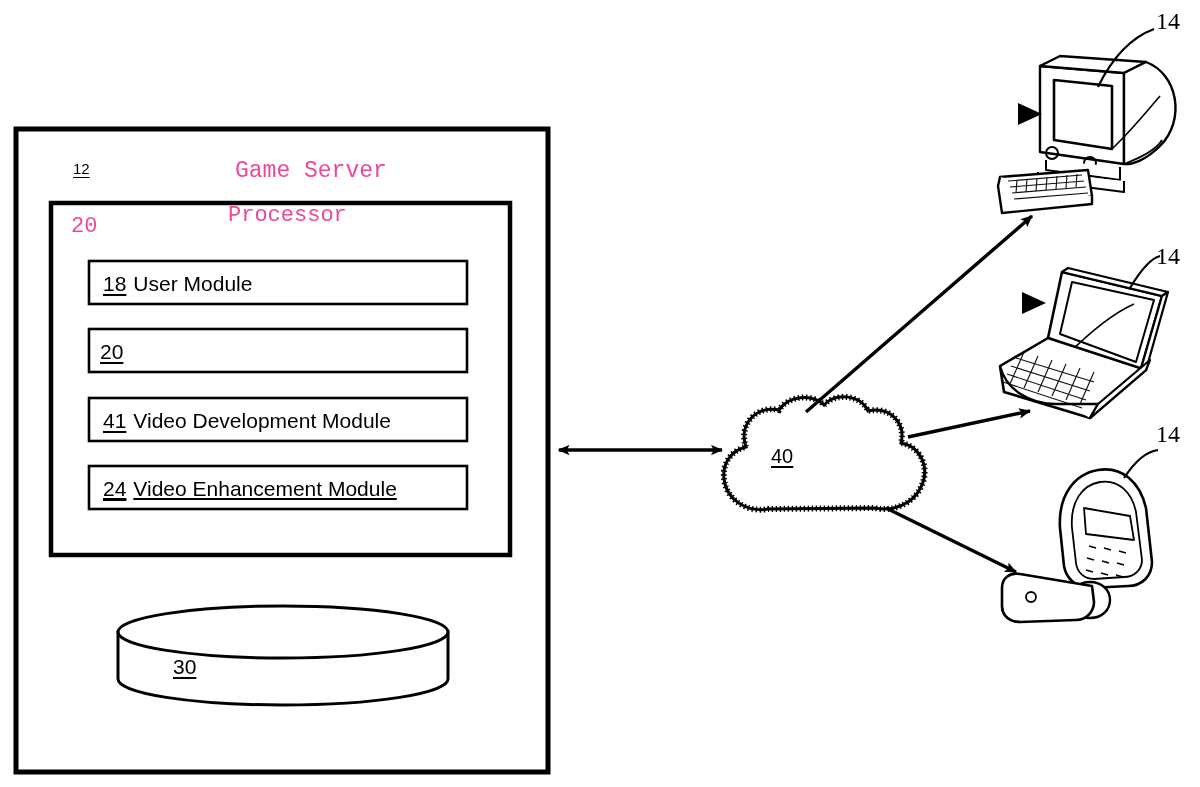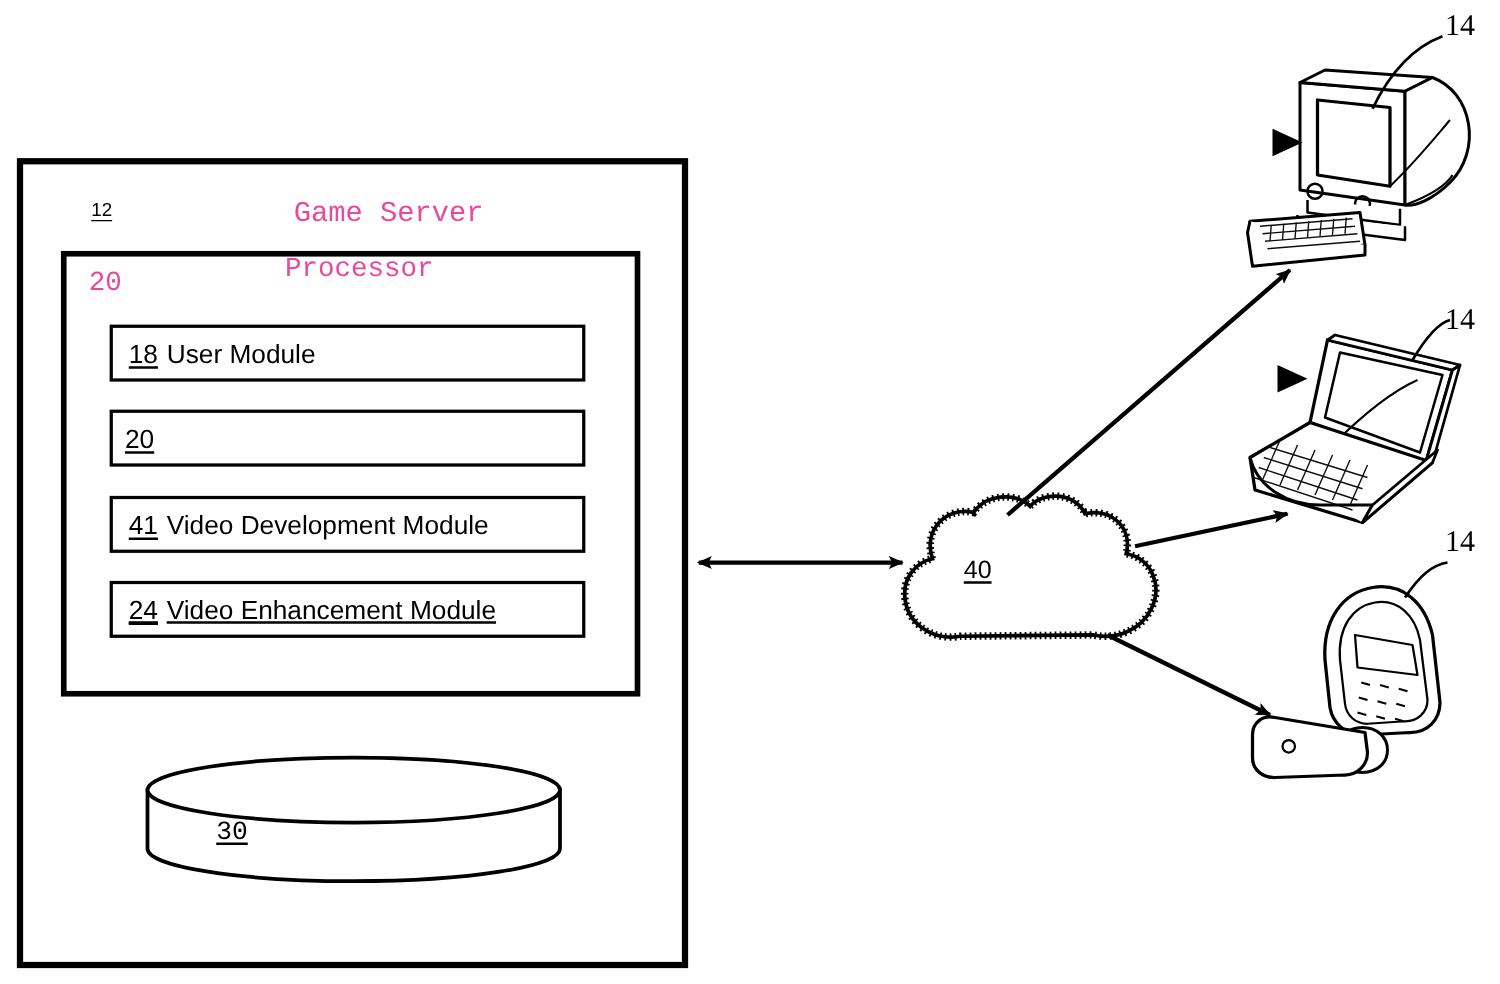--- a/index.html
+++ b/index.html
@@ -57,21 +57,20 @@
     display: flex;
     align-items: center;
     gap: 7px;
   }
   .storage-text {
     position: absolute;
     font-size: 21px;
     display: flex;
     align-items: center;
     gap: 7px;
-    font-family: Liberation Mono, monospace;
   }
   .cloud-text {
     position: absolute;
     font-size: 20px;
   }
   .dev-num {
     position: absolute;
     font-size: 24px;
     font-family: Liberation Serif, serif;
   }

